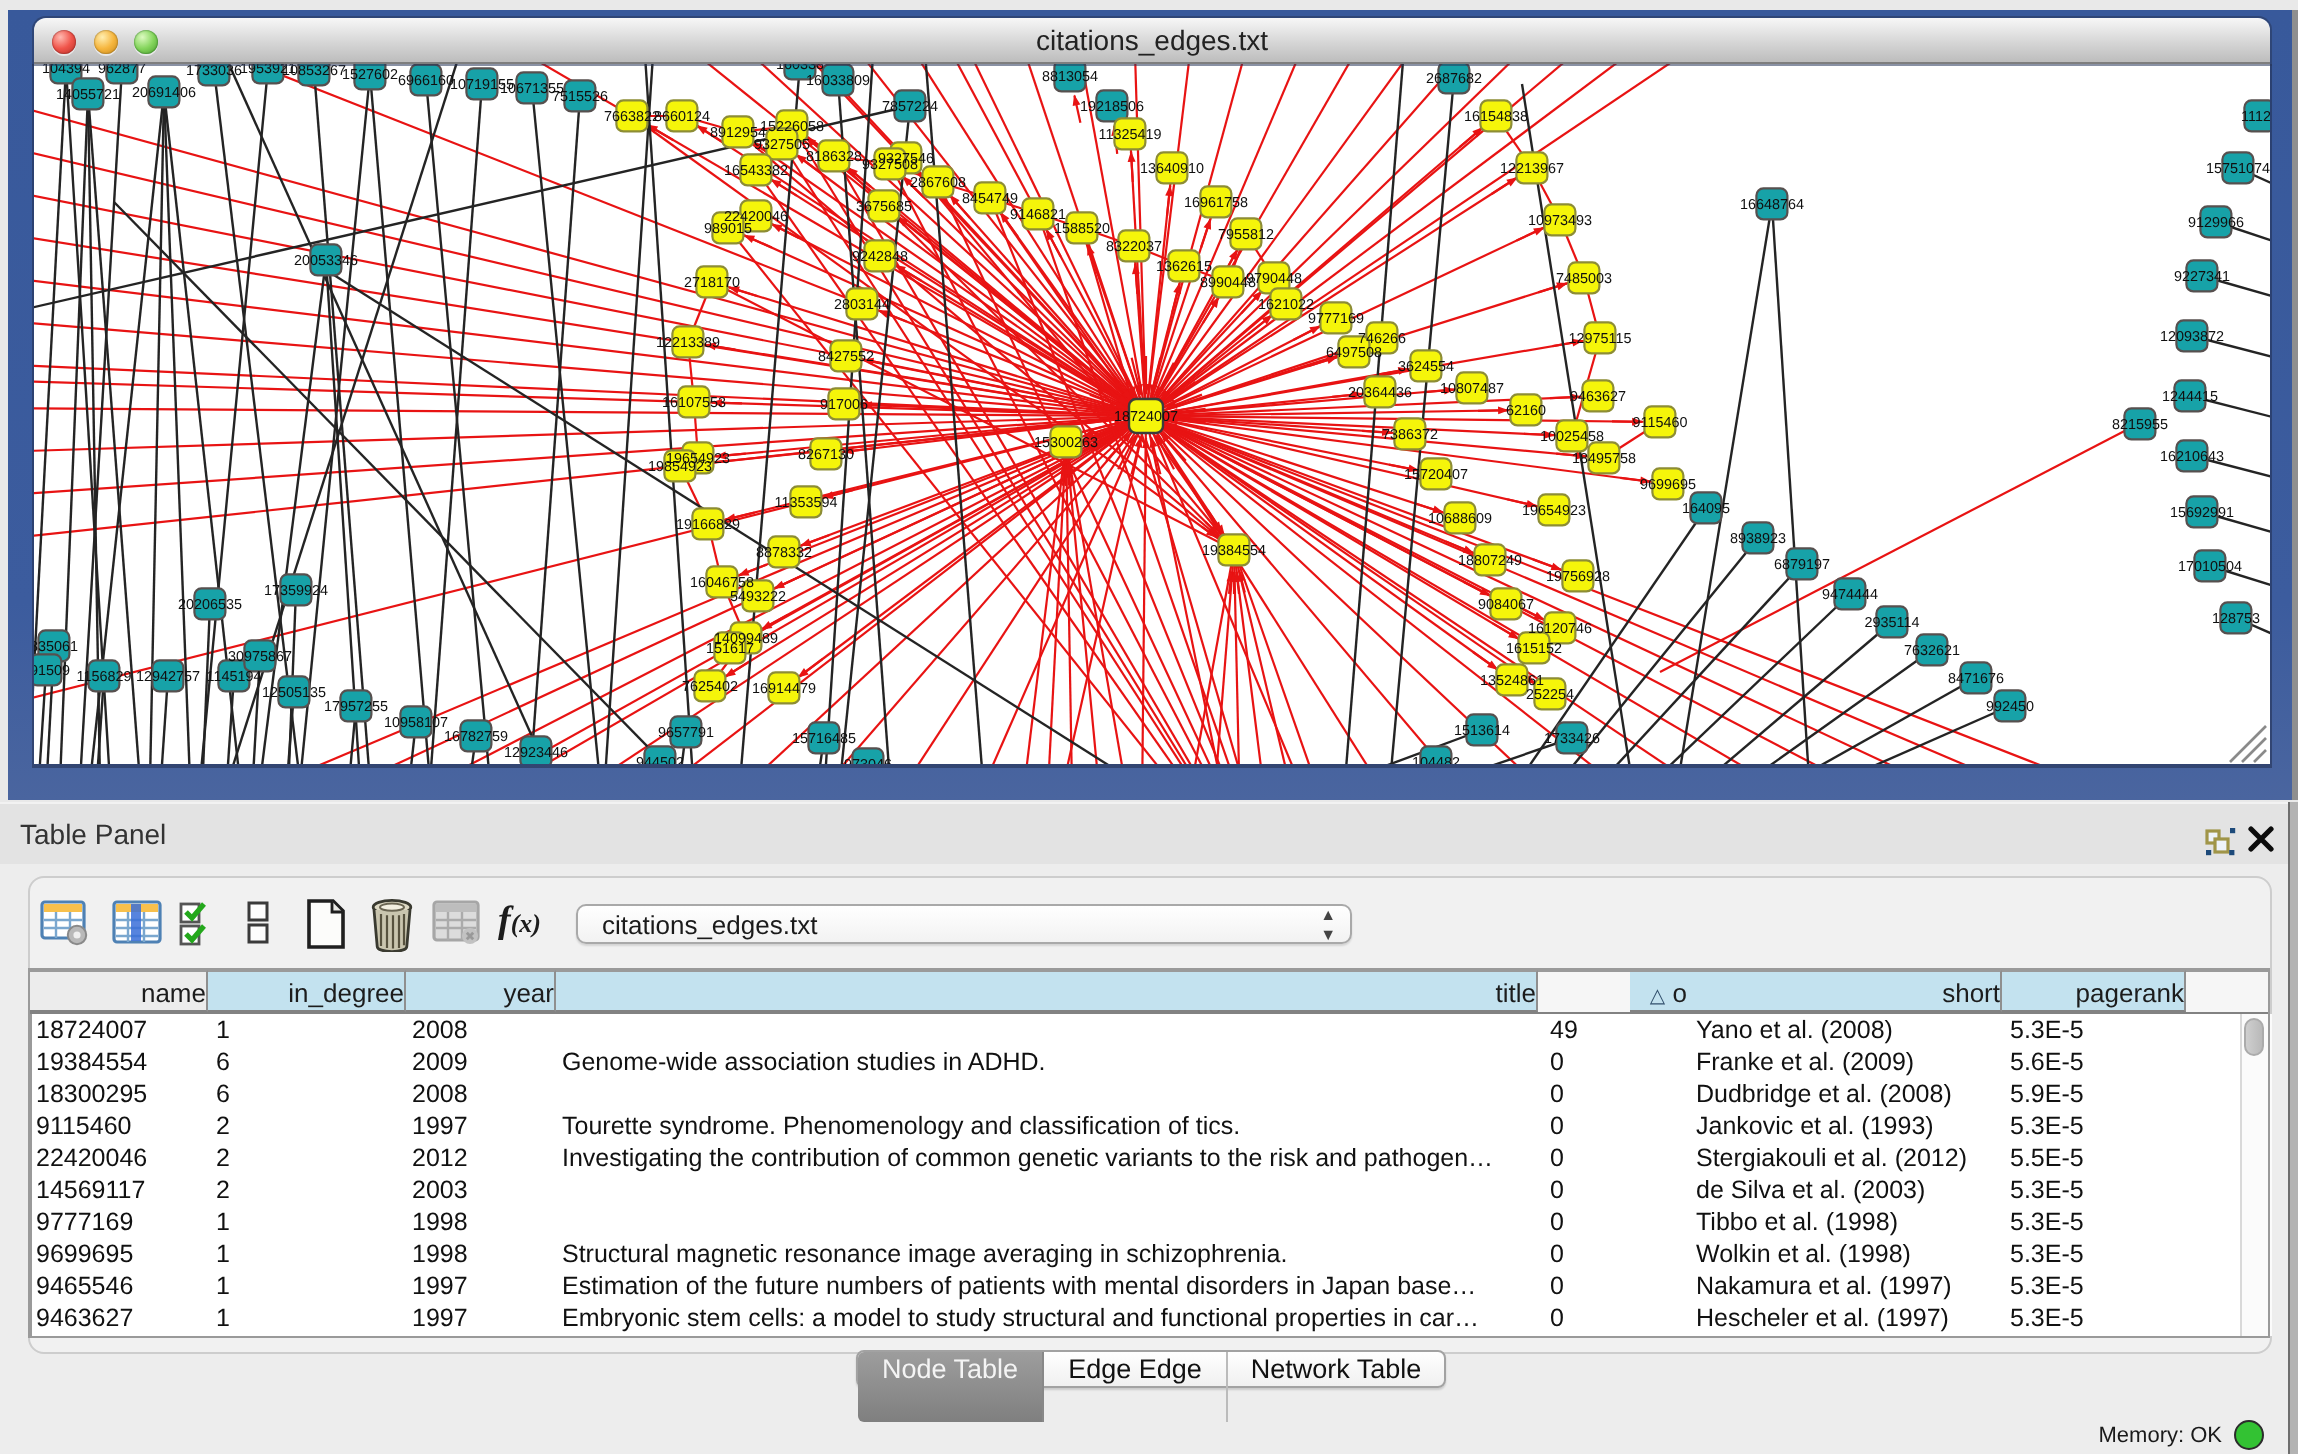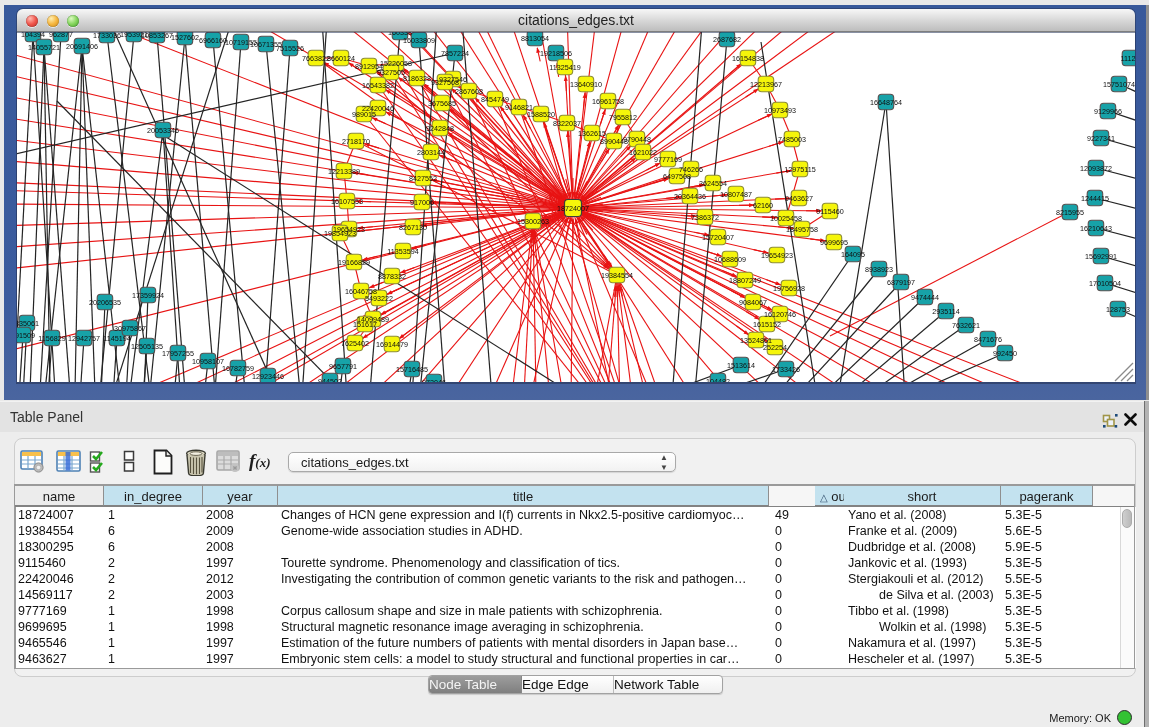--- a/index.html
+++ b/index.html
@@ -26,37 +26,37 @@
  background:#f1f1f1;border:1px solid #cdcdcd;border-radius:8px;box-sizing:border-box}
 #combo{position:absolute;left:288px;top:452px;width:388px;height:20px;border:1px solid #a9a9a9;
  border-radius:5px;background:linear-gradient(#ffffff,#f2f2f2);box-sizing:border-box;
  box-shadow:0 1px 1px rgba(0,0,0,.12)}
 #combo .t{position:absolute;left:12px;top:2px;font-size:13px;color:#1a1a1a}
 #combo .ar{position:absolute;right:7px;top:0px;font-size:8px;color:#444;line-height:10px}
 
 #thead{position:absolute;left:15px;top:485px;width:1119px;height:22px;background:#f6f6f6;
  border-top:1px solid #9a9a9a;border-bottom:1px solid #828282;box-sizing:border-box}
 .th{position:absolute;top:485px;height:21px;background:#c3e2ef;border-right:1px solid #8f8f8f;
- border-top:1px solid #9a9a9a;font-size:13px;color:#1c1c1c;text-align:center;line-height:21px;
+ border-top:1px solid #9a9a9a;font-size:13px;color:#1c1c1c;text-align:right;line-height:21px;
  box-sizing:border-box;border-bottom:1px solid #828282}
 #tbody{position:absolute;left:15px;top:507px;width:1105px;height:161px;background:#fff;
  border-left:1px solid #9a9a9a}
 #tbody2{position:absolute;left:1120px;top:507px;width:15px;height:161px;background:#fbfbfb;
  border-left:1px solid #d9d9d9}
 #tborder{position:absolute;left:14px;top:484px;width:1121px;height:185px;border:1px solid #9a9a9a;
  box-sizing:border-box;pointer-events:none}
 .tr{position:absolute;left:15px;width:1105px;height:16px;font-size:12.5px;color:#111}
 .tr .c{position:absolute;top:1px;white-space:nowrap}
 #thumb{position:absolute;left:1122px;top:509px;width:10px;height:19px;background:linear-gradient(90deg,#cfcfcf,#b9b9b9);
  border-radius:5px;border:1px solid #ababab;box-sizing:border-box}
 
 #segs{position:absolute;left:428px;top:675px;width:295px;height:19px;border:1px solid #a2a2a2;
  border-radius:4px;background:linear-gradient(#ffffff,#f0f0f0);box-sizing:border-box;
  box-shadow:0 1px 1px rgba(0,0,0,.15)}
-.seg{position:absolute;top:0;height:17px;font-size:13.5px;line-height:17px;color:#111}
+.seg{position:absolute;top:0;height:35px;font-size:13.5px;line-height:17px;text-align:center;color:#111}
 #seg1{left:0;width:92px;background:linear-gradient(#9d9d9d,#7f7f7f);color:#f4f4f4;
  border-radius:3px 0 0 3px;border-right:1px solid #888}
 #seg2{left:93px;width:91px;border-right:1px solid #bbb}
 #seg3{left:185px;width:108px}
 #mem{position:absolute;right:38px;top:712px;font-size:11px;color:#1a1a1a}
 #memdot{position:absolute;left:1117px;top:710px;width:15px;height:15px;border-radius:50%;
  background:#33c233;border:1.5px solid #2c2c2c;box-sizing:border-box}
 #rstrip-bot{position:absolute;left:1144px;top:401px;width:5px;height:326px;background:#b3b3b3;
  border-left:1px solid #6e6e6e;box-sizing:border-box}
 .icon{position:absolute;top:449px}
@@ -813,21 +813,20 @@
 <div class="th" style="left:844px;width:157px">short</div>
 <div class="th" style="left:1001px;width:92px">pagerank</div>
 <div id="tbody"></div>
 <div id="tbody2"></div>
 <div id="thumb"></div>
 <div id="tborder"></div>
 <div class="tr" style="top:507px">
 <span class="c" style="left:3px">18724007</span>
 <span class="c" style="left:93px">1</span>
 <span class="c" style="left:191px">2008</span>
-<span class="c" style="left:266px">Changes of HCN gene expression and I(f) currents in Nkx2.5-positive cardiomyoc…</span>
 <span class="c" style="left:760px">49</span>
 <span class="c" style="left:833px">Yano et al. (2008)</span>
 <span class="c" style="left:990px">5.3E-5</span>
 </div>
 <div class="tr" style="top:523px">
 <span class="c" style="left:3px">19384554</span>
 <span class="c" style="left:93px">6</span>
 <span class="c" style="left:191px">2009</span>
 <span class="c" style="left:266px">Genome-wide association studies in ADHD.</span>
 <span class="c" style="left:760px">0</span>
@@ -858,39 +857,38 @@
 <span class="c" style="left:266px">Investigating the contribution of common genetic variants to the risk and pathogen…</span>
 <span class="c" style="left:760px">0</span>
 <span class="c" style="left:833px">Stergiakouli et al. (2012)</span>
 <span class="c" style="left:990px">5.5E-5</span>
 </div>
 <div class="tr" style="top:587px">
 <span class="c" style="left:3px">14569117</span>
 <span class="c" style="left:93px">2</span>
 <span class="c" style="left:191px">2003</span>
 <span class="c" style="left:760px">0</span>
-<span class="c" style="left:864px">de Silva et al. (2003)</span>
+<span class="c" style="left:833px">de Silva et al. (2003)</span>
 <span class="c" style="left:990px">5.3E-5</span>
 </div>
 <div class="tr" style="top:603px">
 <span class="c" style="left:3px">9777169</span>
 <span class="c" style="left:93px">1</span>
 <span class="c" style="left:191px">1998</span>
-<span class="c" style="left:266px">Corpus callosum shape and size in male patients with schizophrenia.</span>
 <span class="c" style="left:760px">0</span>
 <span class="c" style="left:833px">Tibbo et al. (1998)</span>
 <span class="c" style="left:990px">5.3E-5</span>
 </div>
 <div class="tr" style="top:619px">
 <span class="c" style="left:3px">9699695</span>
 <span class="c" style="left:93px">1</span>
 <span class="c" style="left:191px">1998</span>
 <span class="c" style="left:266px">Structural magnetic resonance image averaging in schizophrenia.</span>
 <span class="c" style="left:760px">0</span>
-<span class="c" style="left:864px">Wolkin et al. (1998)</span>
+<span class="c" style="left:833px">Wolkin et al. (1998)</span>
 <span class="c" style="left:990px">5.3E-5</span>
 </div>
 <div class="tr" style="top:635px">
 <span class="c" style="left:3px">9465546</span>
 <span class="c" style="left:93px">1</span>
 <span class="c" style="left:191px">1997</span>
 <span class="c" style="left:266px">Estimation of the future numbers of patients with mental disorders in Japan base…</span>
 <span class="c" style="left:760px">0</span>
 <span class="c" style="left:833px">Nakamura et al. (1997)</span>
 <span class="c" style="left:990px">5.3E-5</span>

